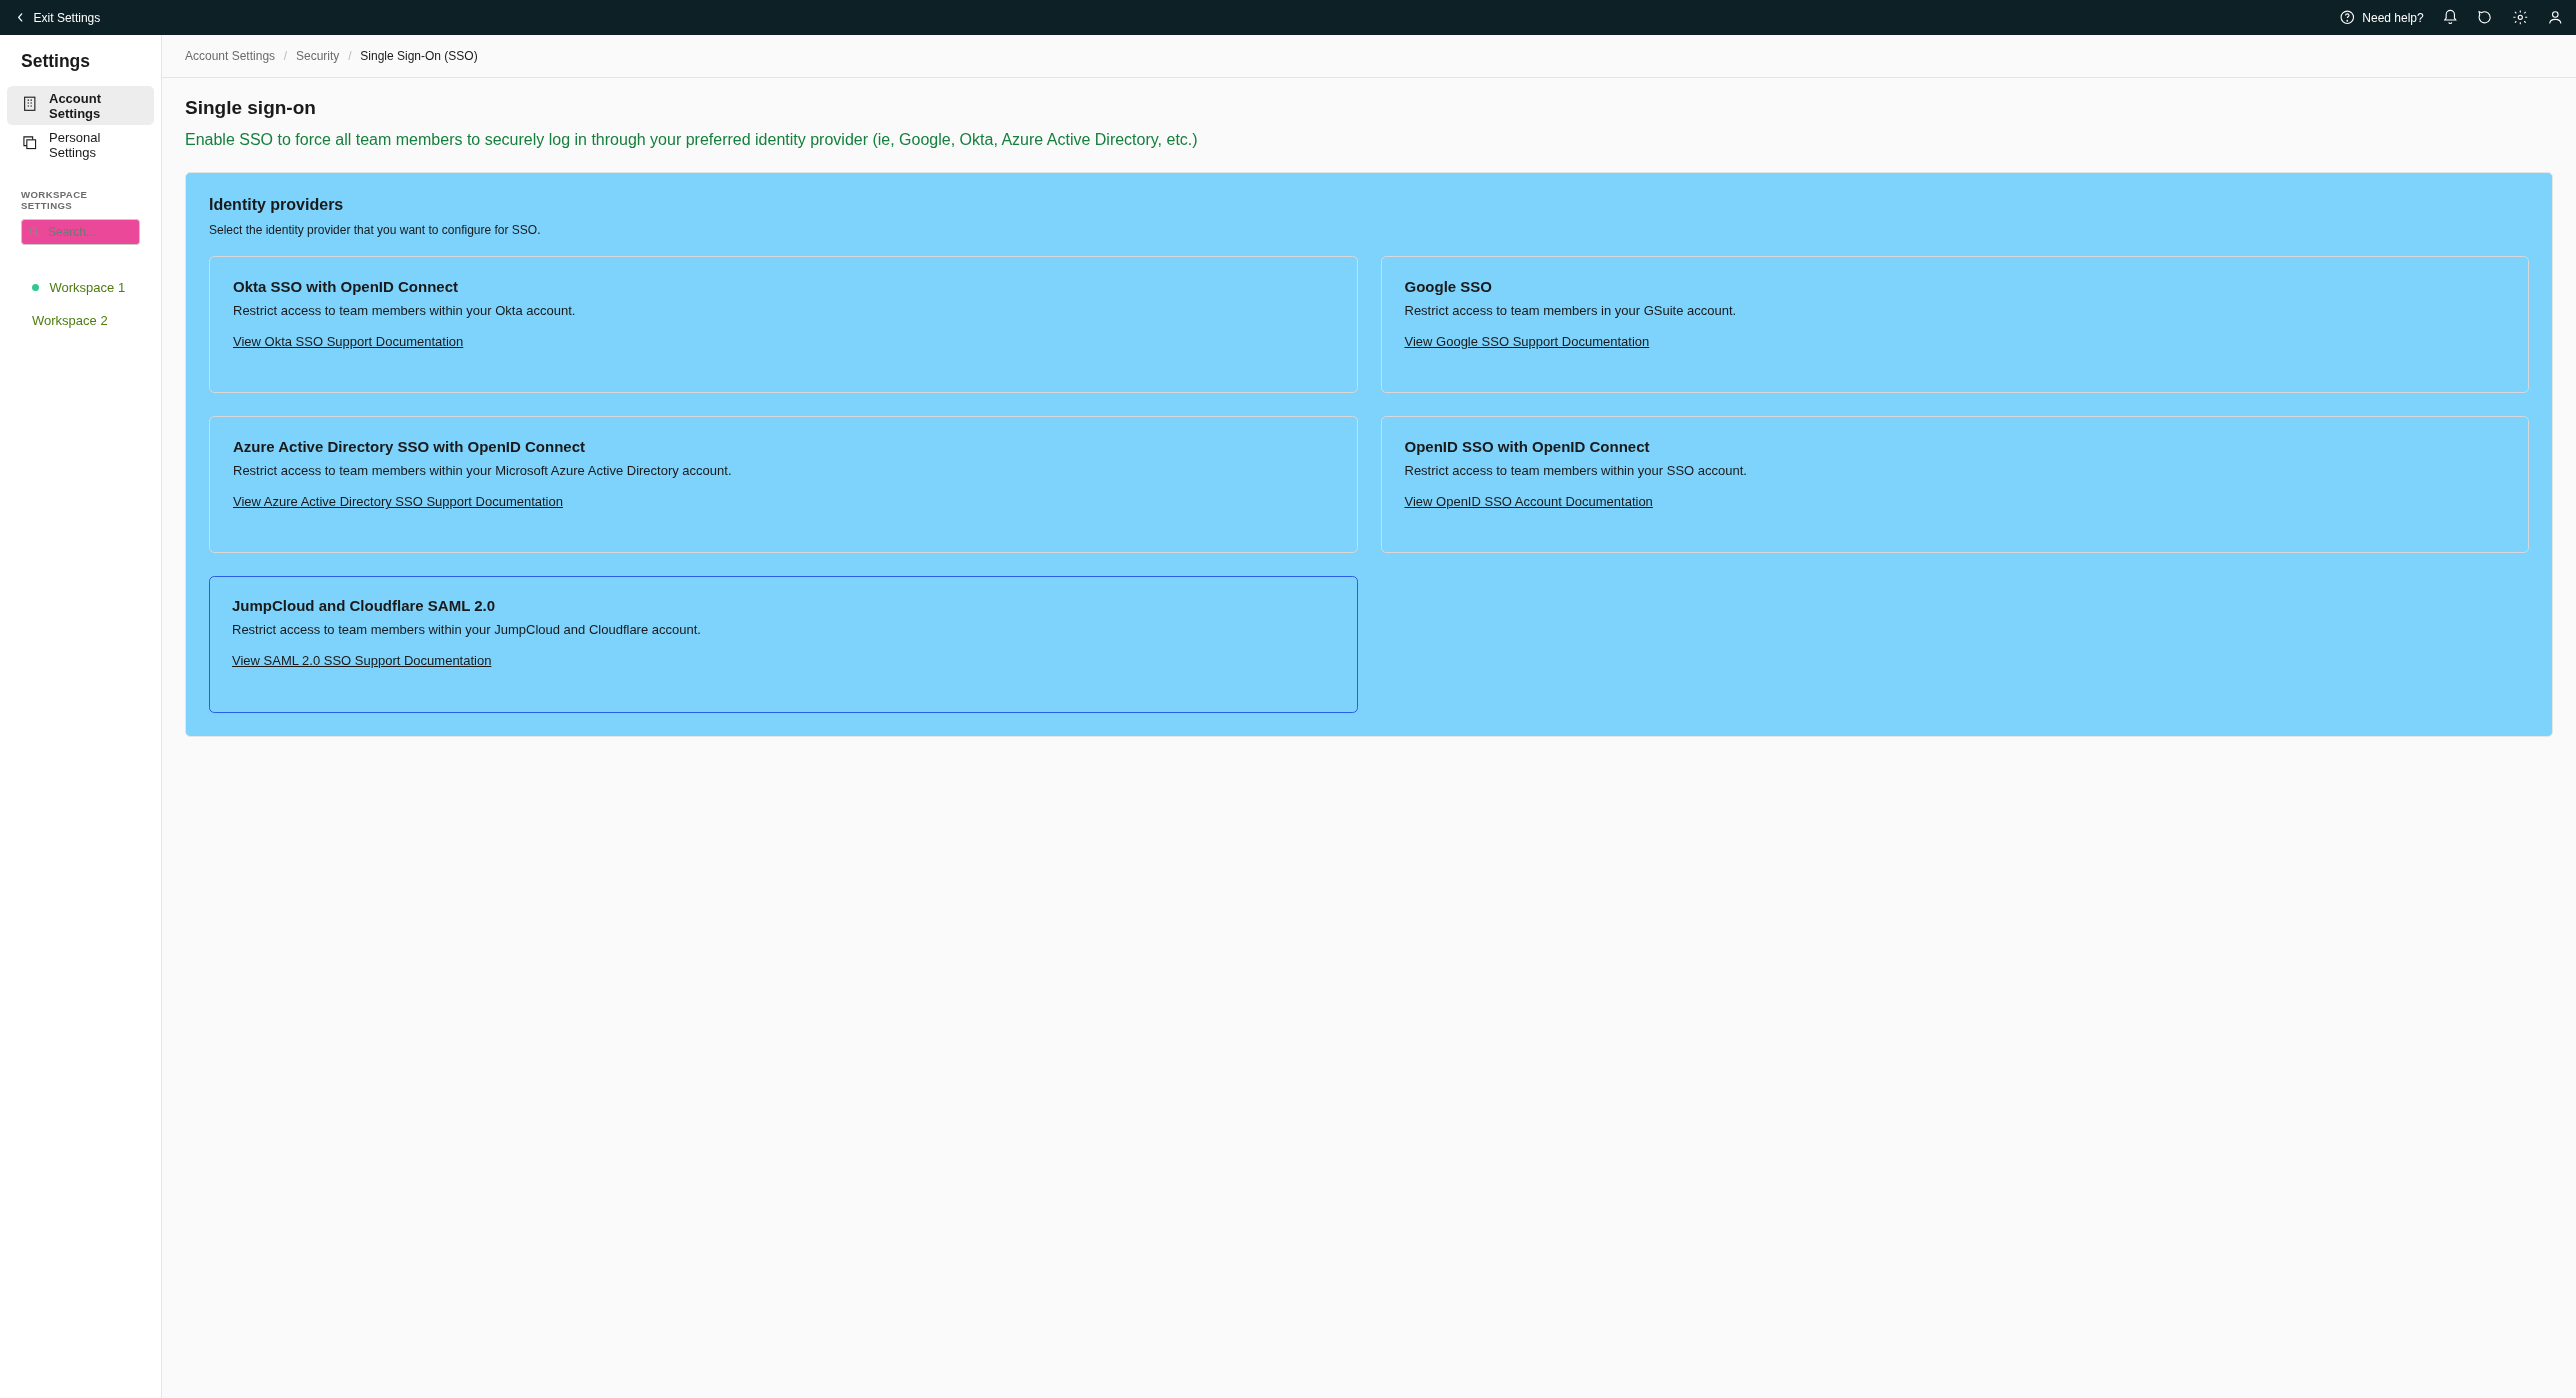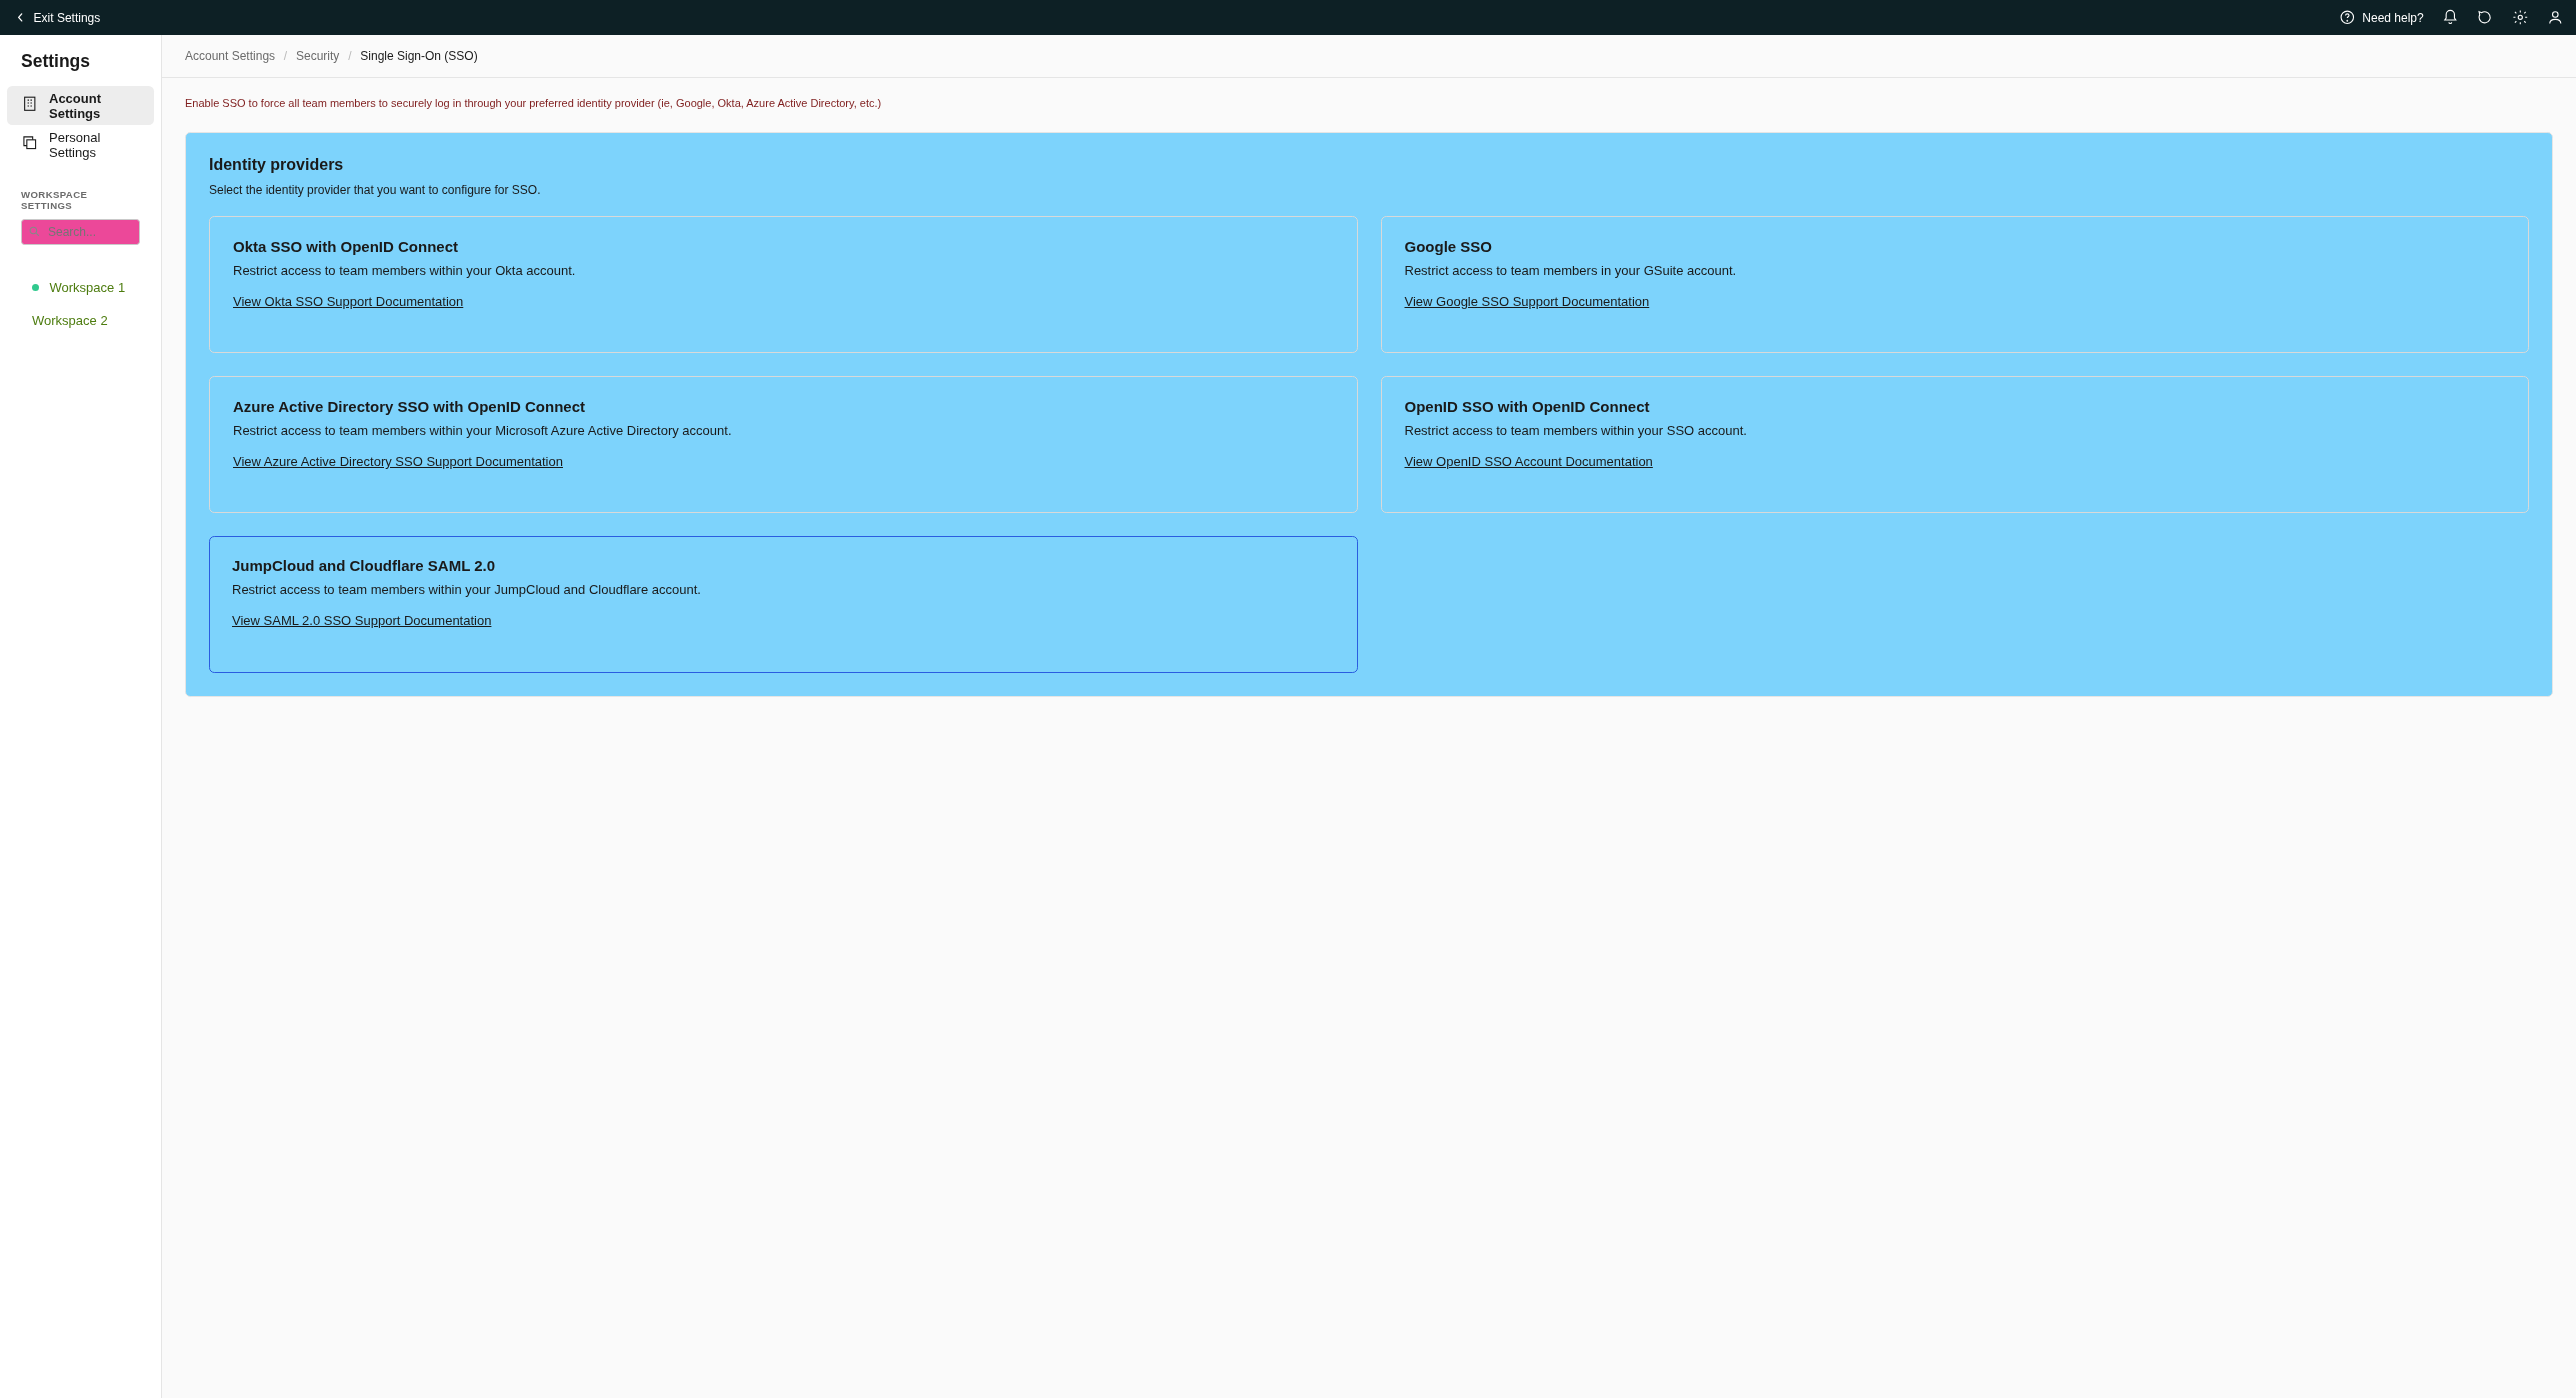--- a/index.html
+++ b/index.html
@@ -134,22 +134,22 @@
   .breadcrumb .crumb.current { color: #1a1a1a; cursor: default; }
   .page-header {
     padding: 19px 23px 23px 23px;
   }
   .page-header h1 {
     font-size: 19px;
     font-weight: 700;
     margin-bottom: 12.3px;
   }
   .page-header p {
-    font-size: 11px;
-    color: #7f1d1d;
+    font-size: 16px;
+    color: #15803d;
   }
   .card {
     background: #7dd3fc;
     border: 0.9px solid #e5e5e5;
     border-radius: 5.3px;
     margin: 0 23px 23px 23px;
     padding: 23px;
   }
   .card-title {
     font-size: 16px;
@@ -290,20 +290,21 @@
   <main class="main">
     <nav class="breadcrumb">
       <span class="crumb">Account Settings</span>
       <span class="sep">/</span>
       <span class="crumb">Security</span>
       <span class="sep">/</span>
       <span class="crumb current">Single Sign-On (SSO)</span>
     </nav>
 
     <header class="page-header">
+      <h1>Single sign-on</h1>
       <p>Enable SSO to force all team members to securely log in through your preferred identity provider (ie, Google, Okta, Azure Active Directory, etc.)</p>
     </header>
 
     <section class="card">
       <div class="card-title">Identity providers</div>
       <div class="card-sub">Select the identity provider that you want to configure for SSO.</div>
 
       <div class="provider-grid" id="provider-grid">
           <div class="provider"><h3>Okta SSO with OpenID Connect</h3><p>Restrict access to team members within your Okta account.</p><a>View Okta SSO Support Documentation</a></div>
           <div class="provider"><h3>Google SSO</h3><p>Restrict access to team members in your GSuite account.</p><a>View Google SSO Support Documentation</a></div>

